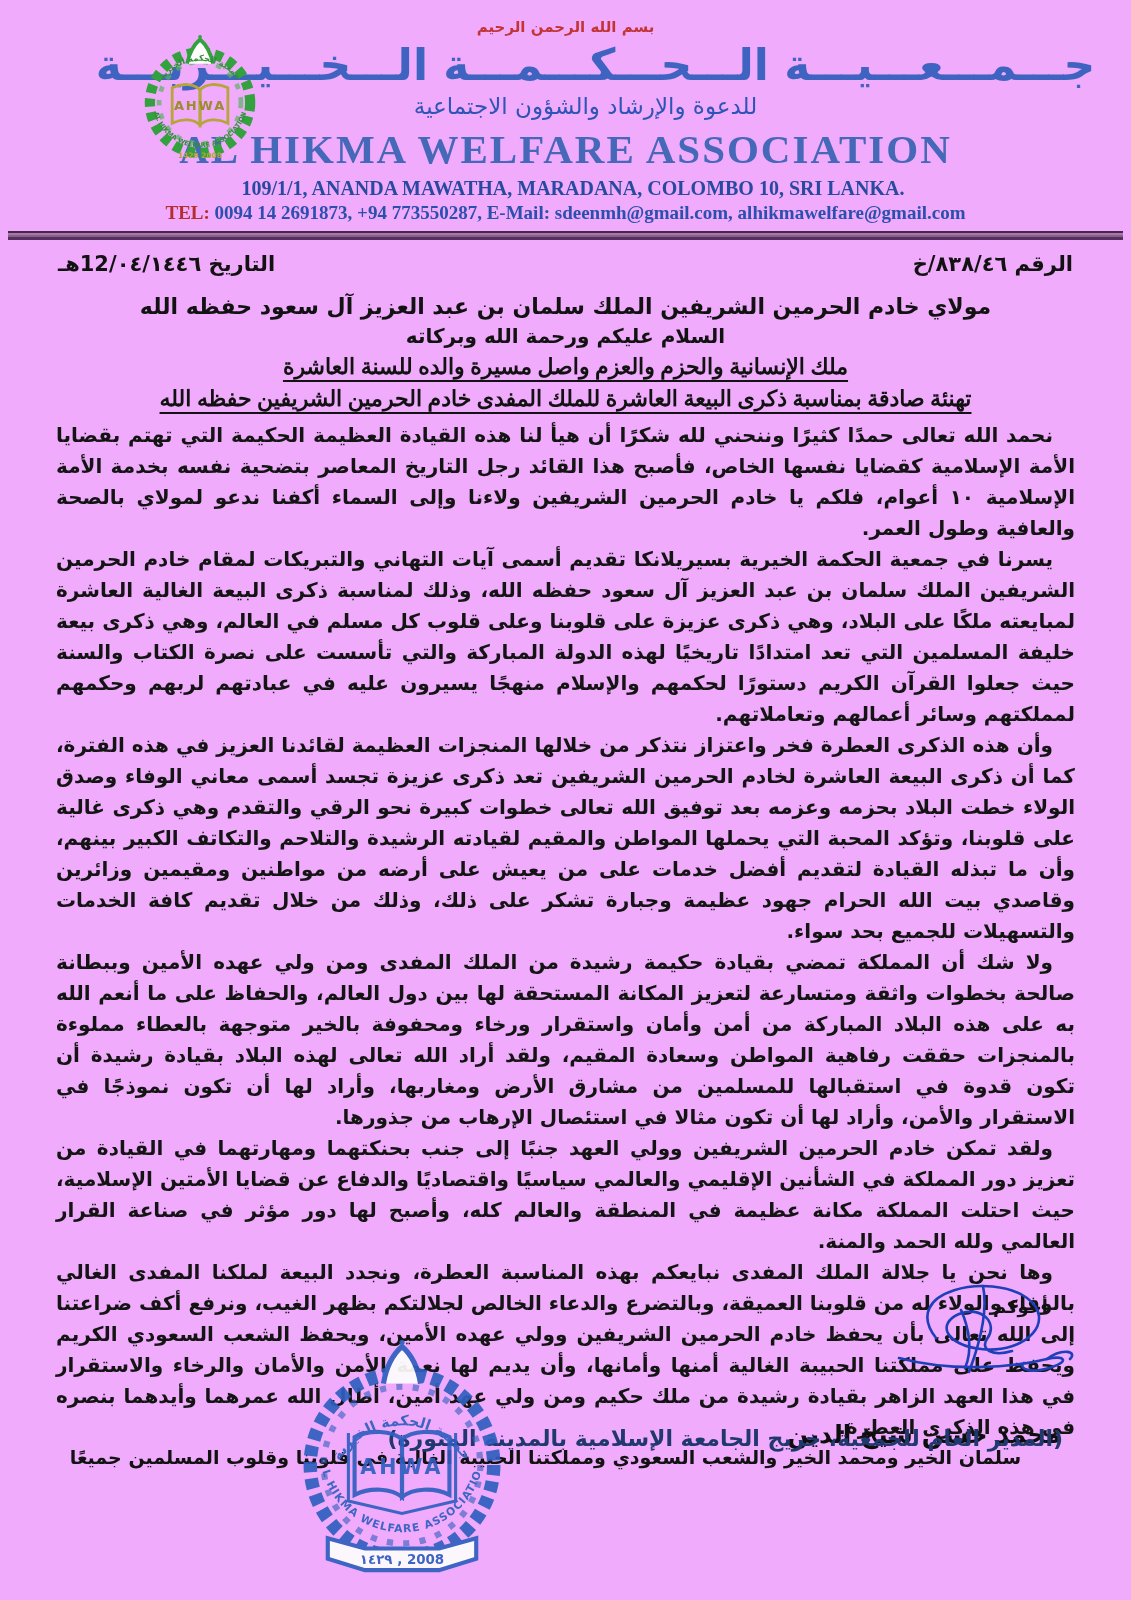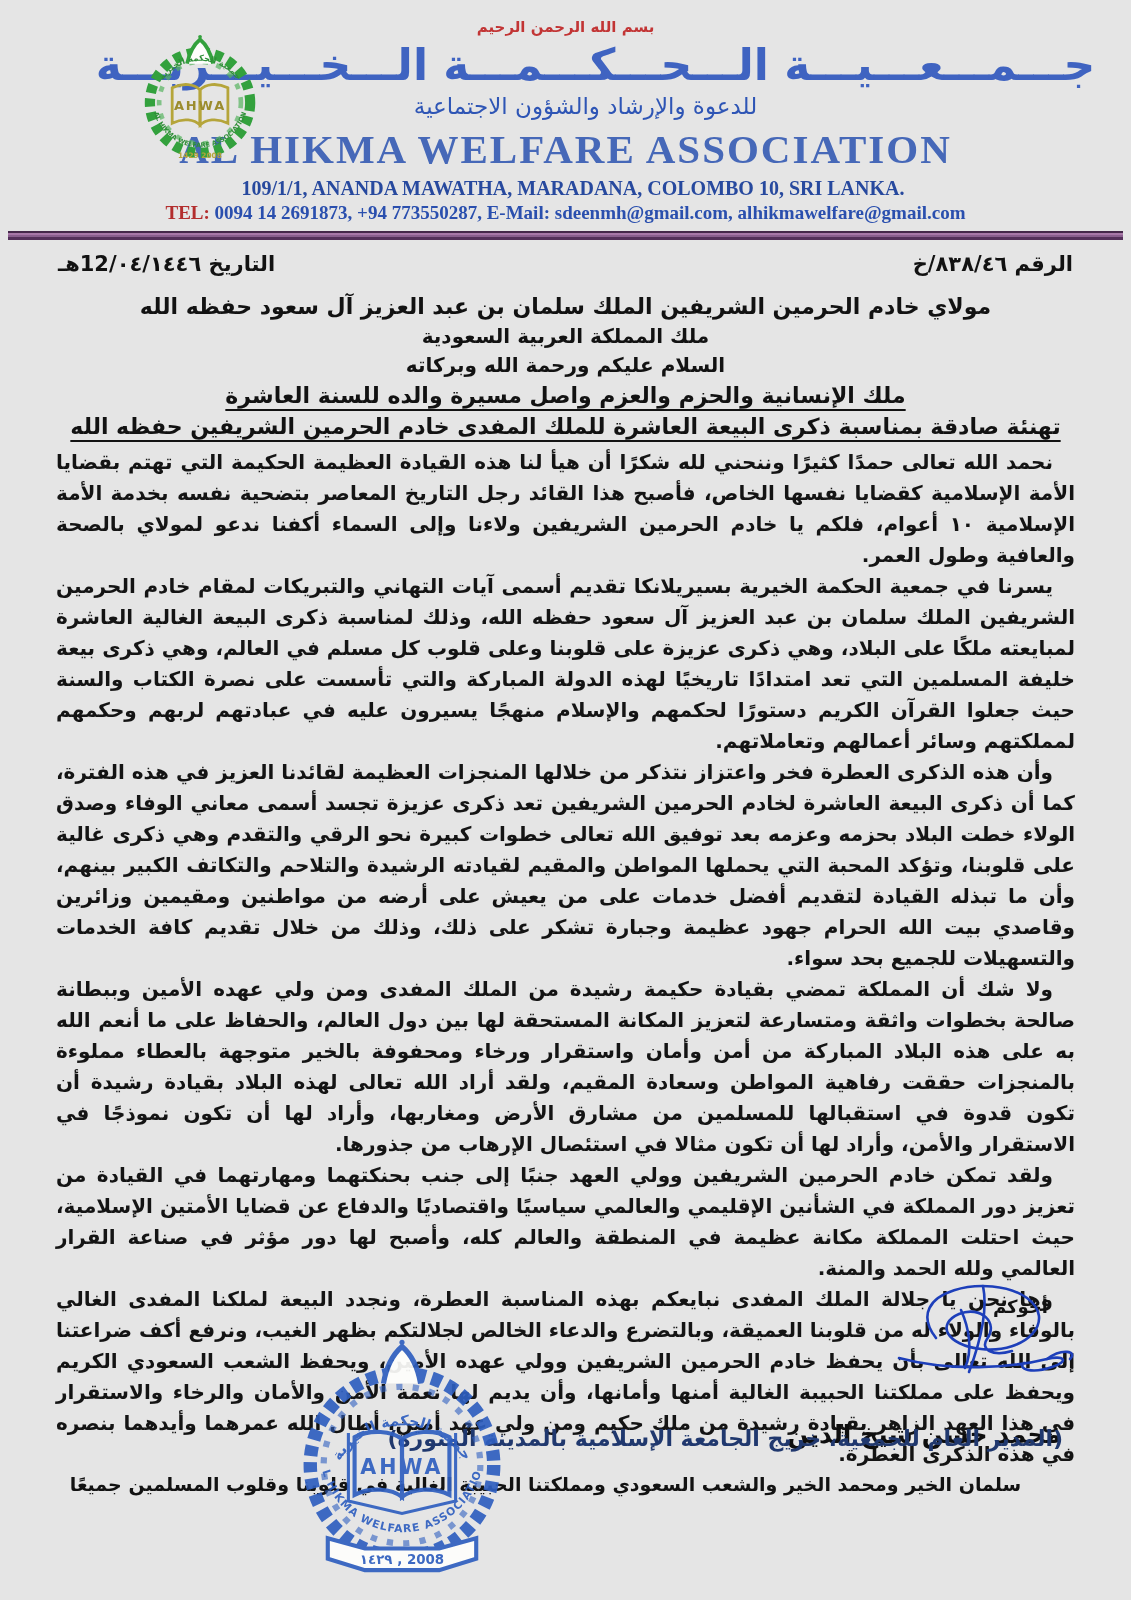--- a/index.html
+++ b/index.html
@@ -1,20 +1,20 @@
 <!DOCTYPE html>
 <html lang="ar"><head>
 <meta charset="utf-8">
 <style>
   html,body{margin:0;padding:0;background:#9a9a9a;}
   .page{
     position:relative;
     width:1131px;height:1600px;
     margin:0 auto;
-    background:#e5e5e5;
+    background:#f0abfc;
     overflow:hidden;
     font-family:"DejaVu Sans",sans-serif;
     color:#121212;
   }
   
   .letterhead{position:relative;text-align:center;padding-top:18px;}
   .bismillah{
     font-size:15px;font-weight:bold;color:#c23535;
     direction:rtl;margin-bottom:4px;
   }
@@ -45,21 +45,21 @@
     direction:rtl;display:flex;justify-content:space-between;
     padding:12px 58px 0 58px;font-size:21px;font-weight:bold;
   }
   
   .center-block{text-align:center;direction:rtl;margin-top:18px;}
   .recipient-1{font-size:22px;font-weight:bold;margin-top:2px;}
   .recipient-2{font-size:20px;font-weight:bold;margin-top:5px;}
   .recipient-3{font-size:20px;font-weight:bold;margin-top:5px;}
   .subject-line{
     font-size:22px;font-weight:bold;margin-top:6px;
-    text-decoration:underline;text-underline-offset:6px;text-decoration-thickness:2px;
+    text-decoration:underline;text-underline-offset:6px;text-decoration-thickness:2px;font-family:Liberation Serif, serif;
   }
   
   .body-text{
     direction:rtl;text-align:justify;
     padding:8px 56px 0 56px;
     font-size:20px;line-height:31px;font-weight:bold;color:#141414;
   }
   .body-text p{margin:0;text-indent:22px;}
   
   .closing-slogan{
@@ -118,21 +118,20 @@
     <div class="header-divider"></div>
   </div>
 
   <div class="ref-row">
     <span>الرقم ٨٣٨/٤٦/خ</span>
     <span>التاريخ 12/٠٤/١٤٤٦هـ</span>
   </div>
 
   <div class="center-block">
     <div class="recipient-1">مولاي خادم الحرمين الشريفين الملك سلمان بن عبد العزيز آل سعود حفظه الله</div>
-    <div class="recipient-2">ملك المملكة العربية السعودية</div>
     <div class="recipient-3">السلام عليكم ورحمة الله وبركاته</div>
     <div class="subject-line">ملك الإنسانية والحزم والعزم واصل مسيرة والده للسنة العاشرة</div>
     <div class="subject-line">تهنئة صادقة بمناسبة ذكرى البيعة العاشرة للملك المفدى خادم الحرمين الشريفين حفظه الله</div>
   </div>
 
   <div class="body-text">
     <p>نحمد الله تعالى حمدًا كثيرًا وننحني لله شكرًا أن هيأ لنا هذه القيادة العظيمة الحكيمة التي تهتم بقضايا الأمة الإسلامية كقضايا نفسها الخاص، فأصبح هذا القائد رجل التاريخ المعاصر بتضحية نفسه بخدمة الأمة الإسلامية ١٠ أعوام، فلكم يا خادم الحرمين الشريفين ولاءنا وإلى السماء أكفنا ندعو لمولاي بالصحة والعافية وطول العمر.</p>
     <p><span>يسرنا في جمعية الحكمة الخيرية بسيريلانكا تقديم أسمى آيات التهاني والتبريكات لمقام خادم الحرمين الشريفين الملك سلمان بن عبد العزيز آل سعود حفظه الله،</span><span> وذلك لمناسبة ذكرى البيعة الغالية العاشرة لمبايعته ملكًا على البلاد، وهي ذكرى عزيزة على قلوبنا وعلى قلوب كل مسلم في العالم، وهي ذكرى بيعة خليفة المسلمين التي تعد امتدادًا تاريخيًا لهذه الدولة المباركة والتي تأسست على نصرة الكتاب والسنة حيث جعلوا القرآن الكريم دستورًا لحكمهم والإسلام منهجًا يسيرون عليه في عبادتهم لربهم وحكمهم لمملكتهم وسائر أعمالهم وتعاملاتهم.</span></p>
     <p>وأن هذه الذكرى العطرة فخر واعتزاز نتذكر من خلالها المنجزات العظيمة لقائدنا العزيز في هذه الفترة، كما أن ذكرى البيعة العاشرة لخادم الحرمين الشريفين تعد ذكرى عزيزة تجسد أسمى معاني الوفاء وصدق الولاء خطت البلاد بحزمه وعزمه بعد توفيق الله تعالى خطوات كبيرة نحو الرقي والتقدم وهي ذكرى غالية على قلوبنا، وتؤكد المحبة التي يحملها المواطن والمقيم لقيادته الرشيدة والتلاحم والتكاتف الكبير بينهم، وأن ما تبذله القيادة لتقديم أفضل خدمات على من يعيش على أرضه من مواطنين ومقيمين وزائرين وقاصدي بيت الله الحرام جهود عظيمة وجبارة تشكر على ذلك، وذلك من خلال تقديم كافة الخدمات والتسهيلات للجميع بحد سواء.</p>
     <p>ولا شك أن المملكة تمضي بقيادة حكيمة رشيدة من الملك المفدى ومن ولي عهده الأمين وببطانة صالحة بخطوات واثقة ومتسارعة لتعزيز المكانة المستحقة لها بين دول العالم، والحفاظ على ما أنعم الله به على هذه البلاد المباركة من أمن وأمان واستقرار ورخاء ومحفوفة بالخير متوجهة بالعطاء مملوءة بالمنجزات حققت رفاهية المواطن وسعادة المقيم، ولقد أراد الله تعالى لهذه البلاد بقيادة رشيدة أن تكون قدوة في استقبالها للمسلمين من مشارق الأرض ومغاربها، وأراد لها أن تكون نموذجًا في الاستقرار والأمن، وأراد لها أن تكون مثالا في استئصال الإرهاب من جذورها.</p>

